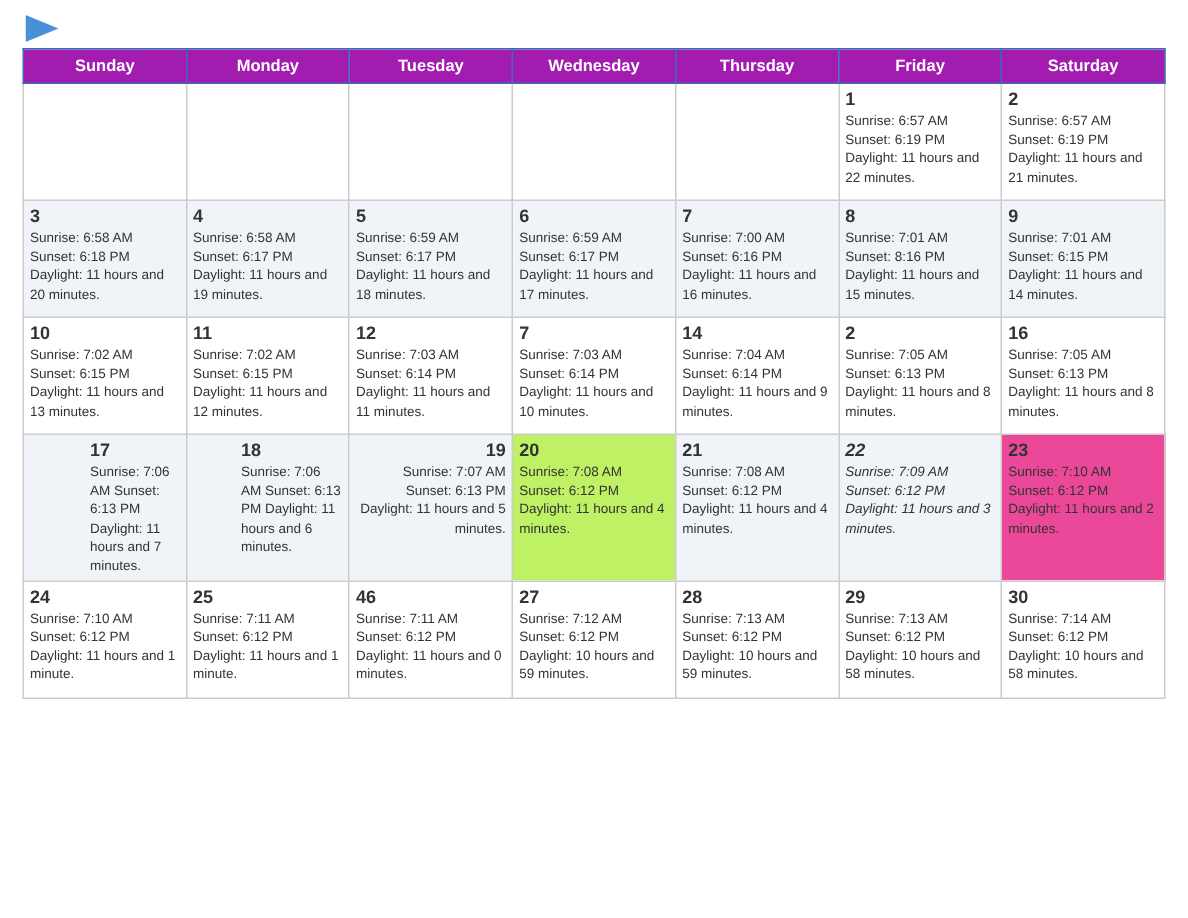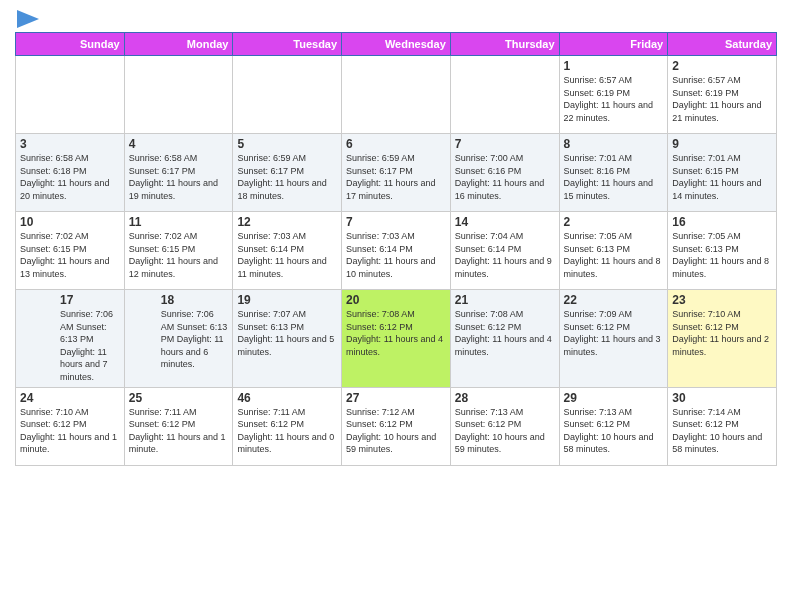--- a/index.html
+++ b/index.html
@@ -14,26 +14,26 @@
     .logo-general { font-size: 18px; font-weight: bold; color: #333; }
     .logo-blue { font-size: 18px; font-weight: bold; color: #4a90d9; }
     
     .title-section { text-align: right; }
     .month-title { font-size: 32px; font-weight: normal; color: #333; }
     .location { font-size: 14px; color: #555; }
     
     .calendar { width: 100%; border-collapse: collapse; }
     
     .calendar th {
-      background: #d946ef;
+      background: #a21caf;
       color: white;
       font-size: 11px;
       font-weight: bold;
       padding: 5px 4px;
-      text-align: right;
+      text-align: center;
       border: 1px solid #3a6ab8;
     }
     
     .calendar td {
       border: 1px solid #ccc;
       vertical-align: top;
       padding: 3px 4px;
       font-size: 9px;
       color: #333;
       width: 14.28%;
@@ -212,49 +212,49 @@
 Daylight: 11 hours
 and 7 minutes.</div>
           </td>
           <td style="background: rgb(240, 244, 248); padding-left: 36px;">
             <span class="day-number">18</span>
             <div class="day-info">Sunrise: 7:06 AM
 Sunset: 6:13 PM
 Daylight: 11 hours
 and 6 minutes.</div>
           </td>
-          <td style="background: rgb(240, 244, 248);">
+          <td style="background: rgb(240, 244, 248); text-align: right;">
             <span class="day-number">19</span>
             <div class="day-info">Sunrise: 7:07 AM
 Sunset: 6:13 PM
 Daylight: 11 hours
 and 5 minutes.</div>
           </td>
           <td style="background: #bef264;">
             <span class="day-number">20</span>
             <div class="day-info">Sunrise: 7:08 AM
 Sunset: 6:12 PM
 Daylight: 11 hours
 and 4 minutes.</div>
           </td>
           <td style="background: rgb(240, 244, 248);">
             <span class="day-number">21</span>
             <div class="day-info">Sunrise: 7:08 AM
 Sunset: 6:12 PM
 Daylight: 11 hours
 and 4 minutes.</div>
           </td>
-          <td style="background: rgb(240, 244, 248);">
+          <td style="background: rgb(240, 244, 248); font-style: italic;">
             <span class="day-number">22</span>
             <div class="day-info">Sunrise: 7:09 AM
 Sunset: 6:12 PM
 Daylight: 11 hours
 and 3 minutes.</div>
           </td>
-          <td style="background: #fef9c3;">
+          <td style="background: #ec4899;">
             <span class="day-number">23</span>
             <div class="day-info">Sunrise: 7:10 AM
 Sunset: 6:12 PM
 Daylight: 11 hours
 and 2 minutes.</div>
           </td>
         </tr>
         <tr>
           <td>
             <span class="day-number">24</span>

